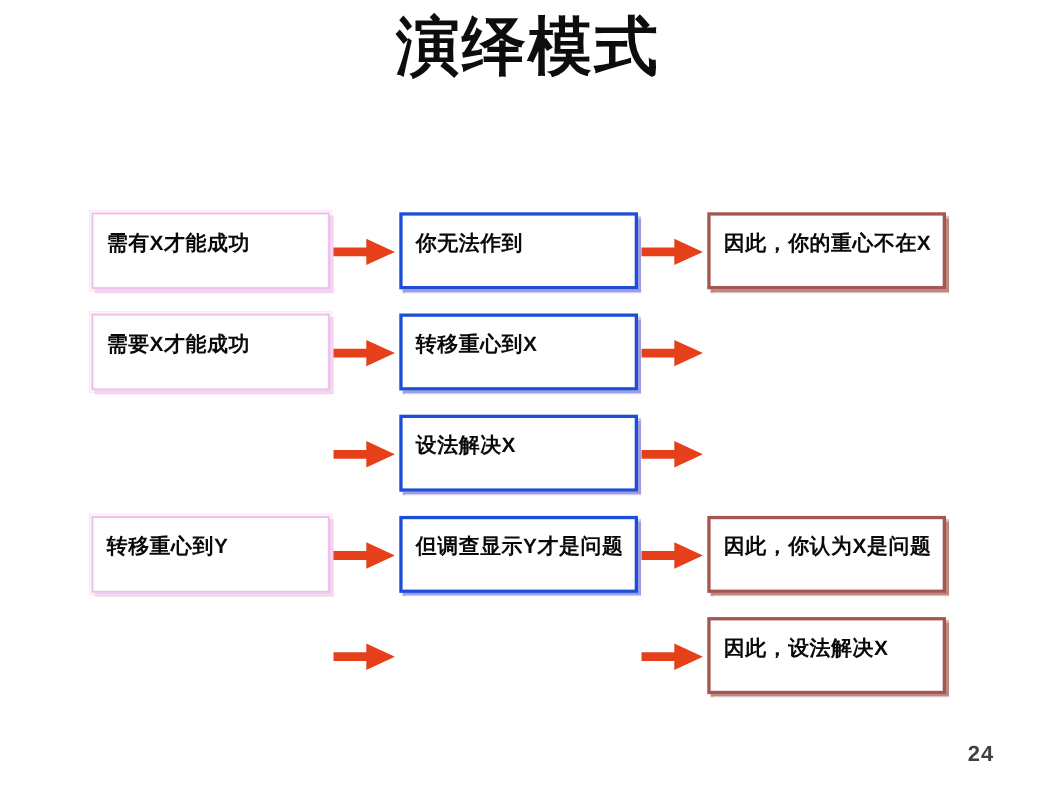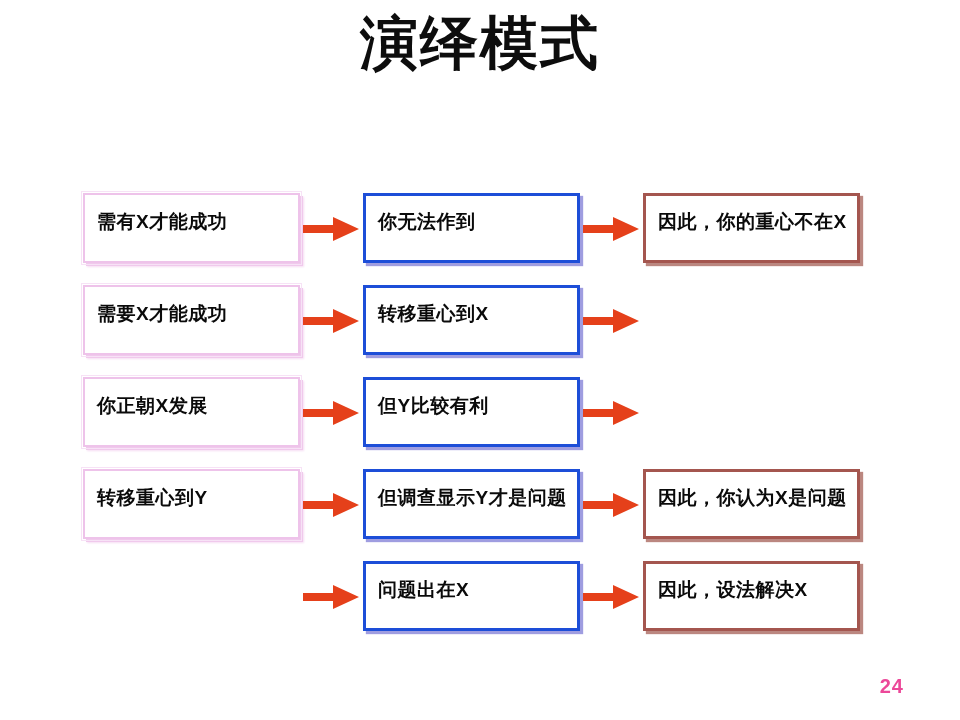--- a/index.html
+++ b/index.html
@@ -106,21 +106,21 @@
 
   .flow-arrow svg { display: block; width: 56px; height: 26px; }
 
   
   #page-number {
     position: absolute;
     right: 56px;
     bottom: 22px;
     font-size: 20px;
     font-weight: 700;
-    color: #ec4899;
+    color: #404040;
     letter-spacing: 1px;
   }
 </style>
 </head>
 <body>
 
 <div id="slide">
 
   <div id="slide-title">演绎模式</div>
 
@@ -161,30 +161,27 @@
         <span class="box-text">转移重心到X</span>
       </div>
       <div class="flow-arrow arrow-2">
         <svg viewBox="0 0 56 26" xmlns="http://www.w3.org/2000/svg">
           <path d="M0 9 L30 9 L30 1 L56 13 L30 25 L30 17 L0 17 Z" fill="#e5401a"></path>
         </svg>
       </div>
     </div>
 
     <div class="flow-row">
-      <div class="flow-box col-1">
-        <span class="box-text">你正朝X发展</span>
-      </div>
-      <div class="flow-arrow arrow-1">
-        <svg viewBox="0 0 56 26" xmlns="http://www.w3.org/2000/svg">
-          <path d="M0 9 L30 9 L30 1 L56 13 L30 25 L30 17 L0 17 Z" fill="#e5401a"></path>
-        </svg>
-      </div>
-      <div class="flow-box col-2">
-        <span class="box-text">但Y比较有利</span>
+      <div class="flow-arrow arrow-1">
+        <svg viewBox="0 0 56 26" xmlns="http://www.w3.org/2000/svg">
+          <path d="M0 9 L30 9 L30 1 L56 13 L30 25 L30 17 L0 17 Z" fill="#e5401a"></path>
+        </svg>
+      </div>
+      <div class="flow-box col-2">
+        <span class="box-text">设法解决X</span>
       </div>
       <div class="flow-arrow arrow-2">
         <svg viewBox="0 0 56 26" xmlns="http://www.w3.org/2000/svg">
           <path d="M0 9 L30 9 L30 1 L56 13 L30 25 L30 17 L0 17 Z" fill="#e5401a"></path>
         </svg>
       </div>
     </div>
 
     <div class="flow-row">
       <div class="flow-box col-1">
@@ -207,23 +204,20 @@
         <span class="box-text">因此，你认为X是问题</span>
       </div>
     </div>
 
     <div class="flow-row">
       <div class="flow-arrow arrow-1">
         <svg viewBox="0 0 56 26" xmlns="http://www.w3.org/2000/svg">
           <path d="M0 9 L30 9 L30 1 L56 13 L30 25 L30 17 L0 17 Z" fill="#e5401a"></path>
         </svg>
       </div>
-      <div class="flow-box col-2">
-        <span class="box-text">问题出在X</span>
-      </div>
       <div class="flow-arrow arrow-2">
         <svg viewBox="0 0 56 26" xmlns="http://www.w3.org/2000/svg">
           <path d="M0 9 L30 9 L30 1 L56 13 L30 25 L30 17 L0 17 Z" fill="#e5401a"></path>
         </svg>
       </div>
       <div class="flow-box col-3">
         <span class="box-text">因此，设法解决X</span>
       </div>
     </div>
 

